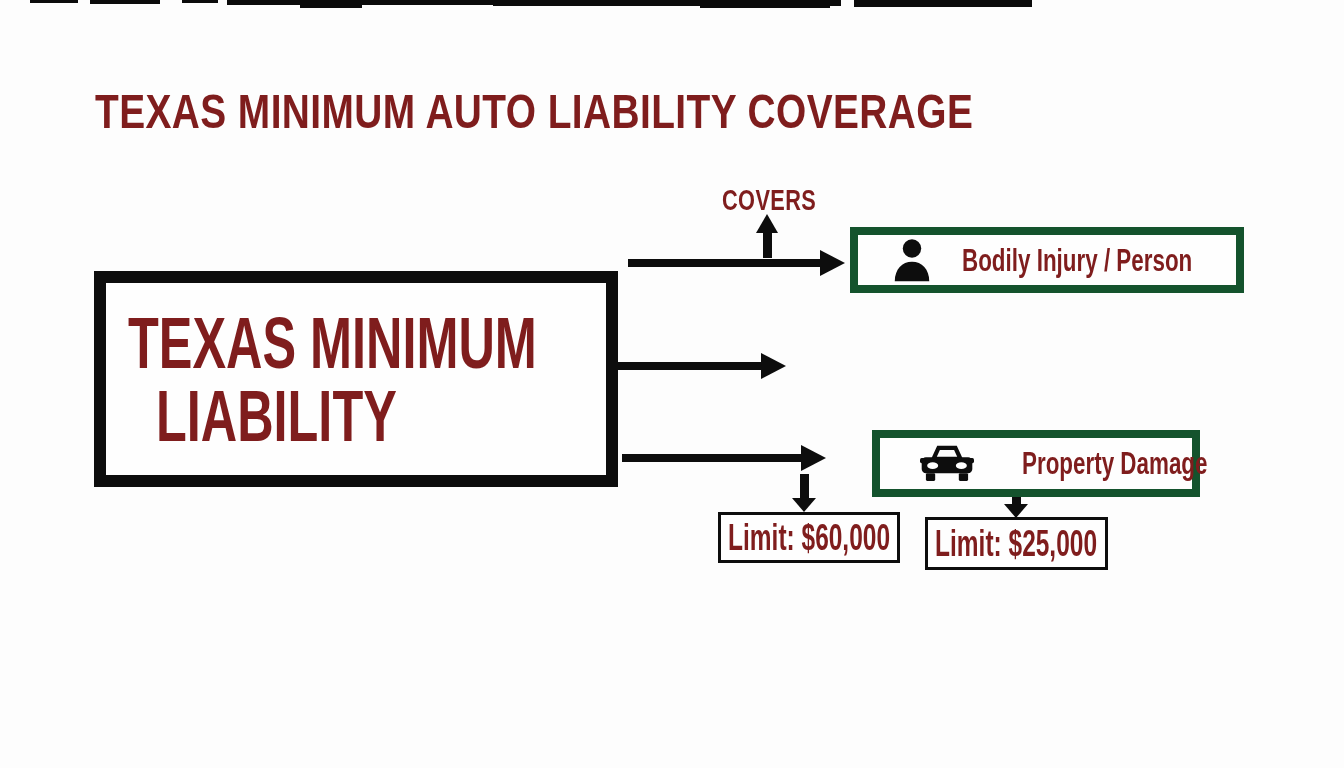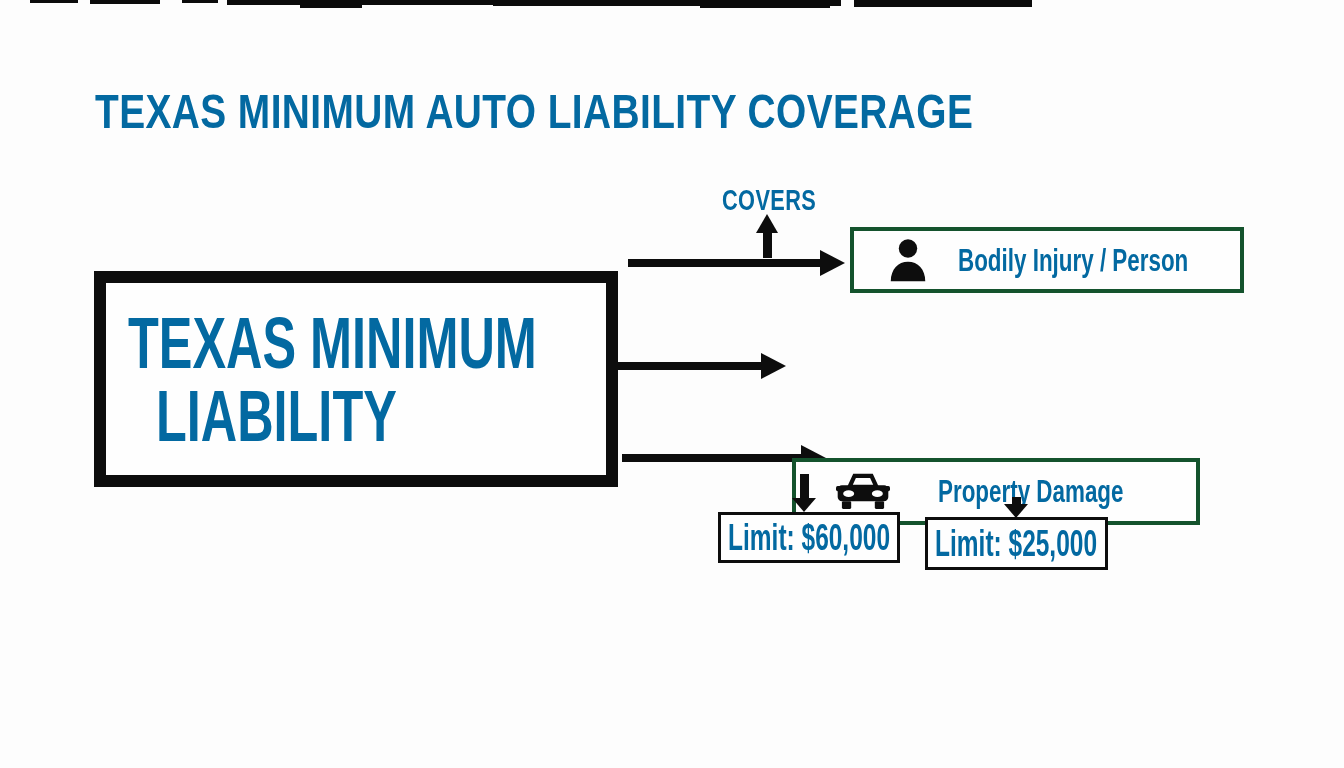--- a/index.html
+++ b/index.html
@@ -1,19 +1,19 @@
 <!DOCTYPE html>
 <html><head>
 <meta charset="utf-8">
 <style>
   * { margin: 0; padding: 0; box-sizing: border-box; }
   html, body { width: 1344px; height: 768px; background: #fdfdfd; overflow: hidden; }
   #canvas {
     position: relative; width: 1344px; height: 768px;
-    background: #fdfdfd; font-family: "Liberation Sans", sans-serif; color: #0369a1;
+    background: #fdfdfd; font-family: "Liberation Sans", sans-serif; color: #7f1d1d;
   }
 
   
   .tear { position: absolute; top: 0; background: #0b0b0b; }
 
   
   .title {
     position: absolute; left: 95px; top: 88px;
     font-size: 48px; font-weight: 700; line-height: 1; white-space: nowrap;
     transform: scaleX(0.81); transform-origin: left top; letter-spacing: 0.5px;
@@ -50,30 +50,30 @@
     position: absolute; width: 0; height: 0;
     border-bottom: 19px solid #0d0d0d; border-left: 11px solid transparent; border-right: 11px solid transparent;
   }
   .head-down {
     position: absolute; width: 0; height: 0;
     border-top: 14px solid #0d0d0d; border-left: 12px solid transparent; border-right: 12px solid transparent;
   }
 
   
   .cov-box {
-    position: absolute; background: #fefefe; border: 4px solid #14532d;
+    position: absolute; background: #fefefe; border: 8px solid #14532d;
     display: flex; align-items: center; text-align: center;
   }
   .cov-box .label {
     font-size: 32px; font-weight: 700; white-space: nowrap;
     transform: scaleX(0.70); transform-origin: left center;
   }
   #cov1 { left: 850px; top: 227px; width: 394px; height: 66px; }
   #cov2 { left: 790px; top: 332px; width: 455px; height: 75px; }
-  #cov3 { left: 792px; top: 430px; width: 408px; height: 67px; margin-top: 28px; }
+  #cov3 { left: 872px; top: 430px; width: 328px; height: 67px; }
   #cov1 .icon-wrap { margin-left: 34px; }
   #cov1 .label { margin-left: 30px; }
   #cov2 .icon-wrap { margin-left: 28px; }
   #cov2 .label { margin-left: 52px; }
   #cov3 .icon-wrap { margin-left: 40px; }
   #cov3 .label { margin-left: 48px; }
   .icon-wrap { display: flex; align-items: center; }
   .icon-wrap svg { display: block; fill: #0d0d0d; }
 
   

